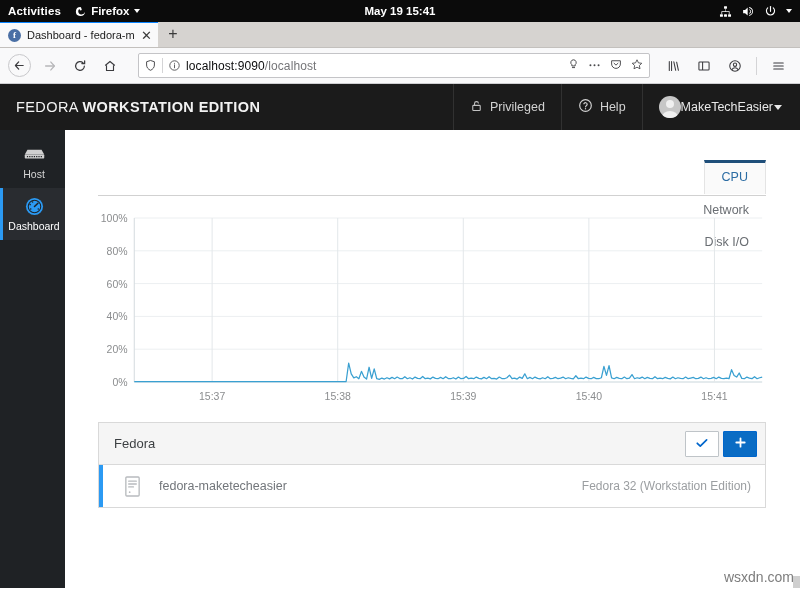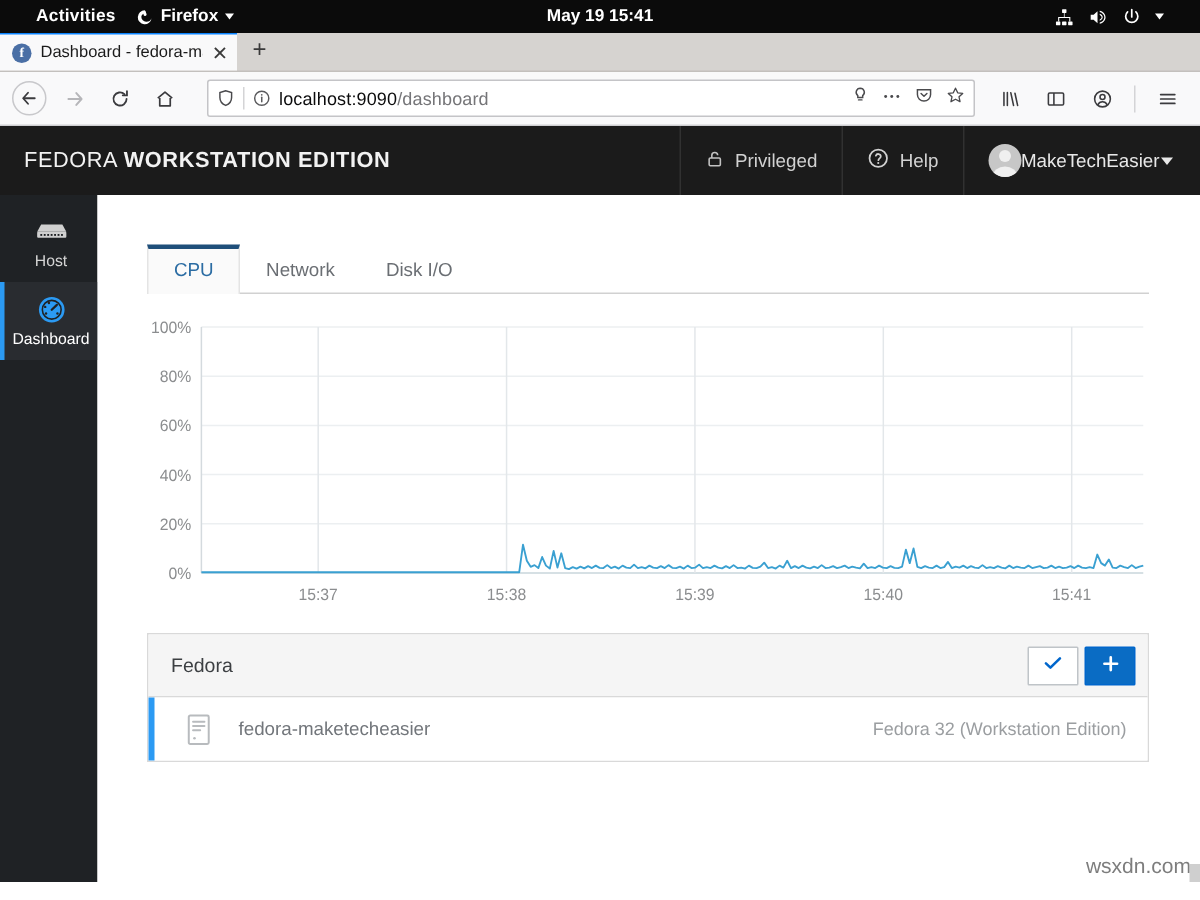--- a/index.html
+++ b/index.html
@@ -12,21 +12,21 @@
 
   
   .gnome-bar {
     height: 22px;
     background: #0b0b0b;
     color: #ffffff;
     display: flex;
     align-items: center;
     font-size: 11.5px;
     position: relative;
-    padding: 0 24px;
+    padding: 0 8px;
   }
   .gnome-left { display: flex; align-items: center; gap: 14px; }
   .gnome-activities { font-weight: bold; font-size: 11.5px; letter-spacing: .2px; }
   .gnome-app { display: flex; align-items: center; gap: 5px; font-weight: bold; font-size: 11.5px; }
   .gnome-app .ff-mark {
     width: 11px; height: 11px; display: inline-block; position: relative;
   }
   .gnome-clock {
     position: absolute; left: 0; right: 0; text-align: center;
     font-weight: bold; font-size: 11.5px; pointer-events: none;
@@ -148,21 +148,21 @@
   }
   .ck-navitem.active .ck-navicon { color: #2b9af3; }
   .ck-navicon { color: #d0d0d0; height: 20px; display: flex; align-items: center; }
   .ck-navlabel { line-height: 1; }
 
   .ck-main { flex: 1 1 auto; background: #fff; overflow: hidden; position: relative; }
 
   
   .ck-tabs {
     display: flex; align-items: flex-end; height: 36px;
-    border-bottom: 1px solid #d1d1d1; margin: 30px 34px 0 33px;
+    border-bottom: 1px solid #d1d1d1; margin: 30px 34px 0 33px; flex-direction: column;
   }
   .ck-tab {
     padding: 8px 17px 9px 17px; font-size: 12.5px; color: #6a6e73;
     border-top: 3px solid transparent; position: relative; line-height: 1;
   }
   .ck-tab.active {
     color: #2b6ca3; background: #fafafa; border-top-color: #1f4f7a;
     border-left: 1px solid #e4e4e4; border-right: 1px solid #e4e4e4;
     margin-bottom: -1px; padding-bottom: 10px;
   }
@@ -295,21 +295,21 @@
       </svg>
     </span>
     <span class="url-sep"></span>
     <span class="url-info">
       <svg width="13" height="13" viewBox="0 0 16 16" fill="none" stroke="#5a5a5d" stroke-width="1.2" aria-hidden="true">
         <circle cx="8" cy="8" r="5.8"></circle>
           <path d="M8 7.2v3.6" stroke-linecap="round"></path>
           <circle cx="8" cy="5.2" r=".7" fill="#5a5a5d" stroke="none"></circle>
       </svg>
     </span>
-    <span class="url-text"><span>localhost:9090</span><span class="dim">/dashboard</span></span>
+    <span class="url-text"><span>localhost:9090</span><span class="dim">/localhost</span></span>
     <span class="url-icons">
       <span>
         <svg width="13" height="13" viewBox="0 0 16 16" fill="none" stroke="#4a4a4d" stroke-width="1.2" aria-hidden="true">
           <path d="M8 2.2a3.4 3.4 0 0 0-2 6.1v1.5h4V8.3a3.4 3.4 0 0 0-2-6.1z"></path>
             <path d="M6.6 11.8h2.8" stroke-linecap="round"></path>
         </svg>
       </span>
       <span>
         <svg width="15" height="13" viewBox="0 0 18 16" fill="#4a4a4d" aria-hidden="true">
           <circle cx="4" cy="9" r="1.2"></circle>

